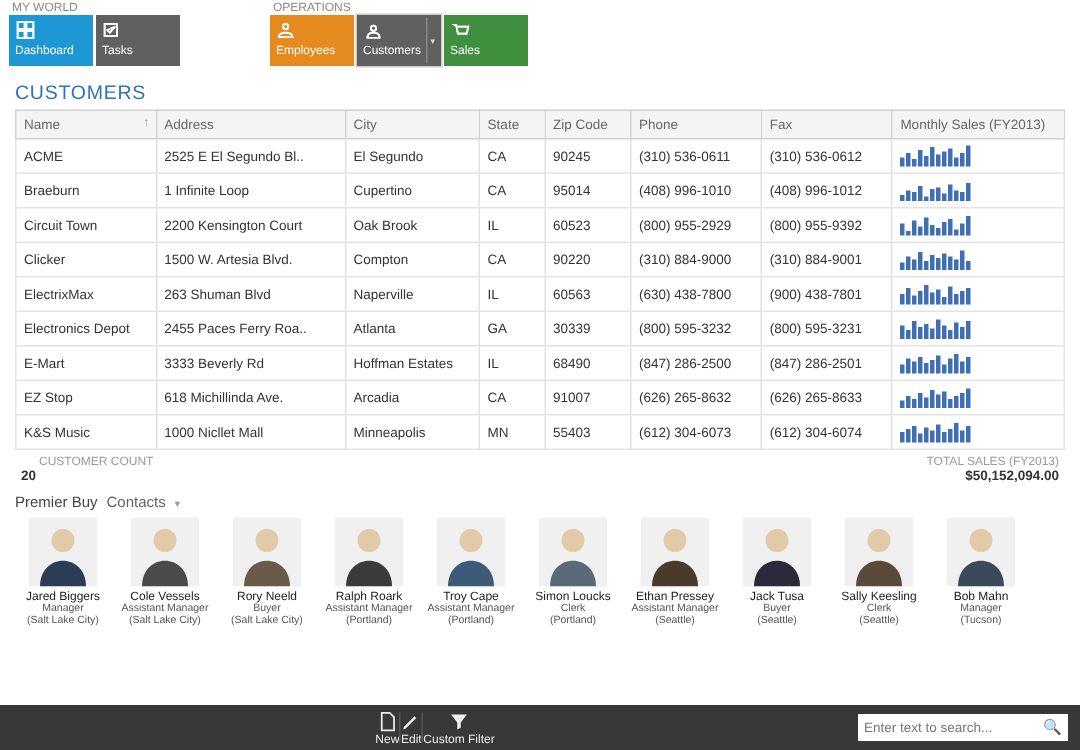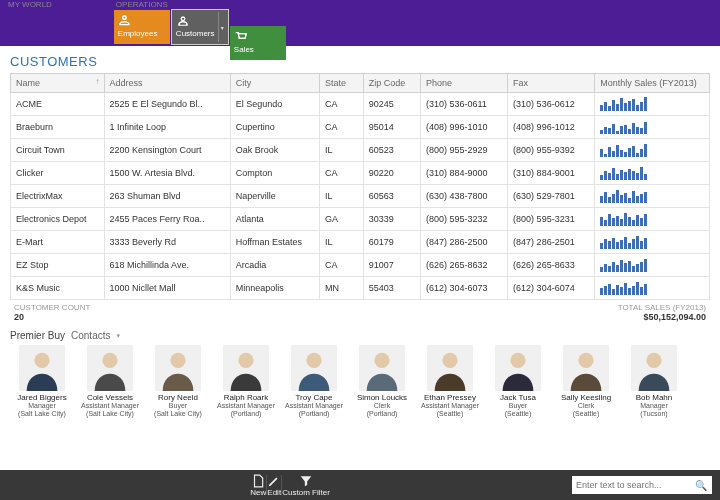--- a/index.html
+++ b/index.html
@@ -1,38 +1,38 @@
 <!DOCTYPE html>
 <html><head>
 <meta charset="utf-8">
 <style>
   * { box-sizing: border-box; margin: 0; padding: 0; font-family: "Segoe UI", Arial, sans-serif; }
   html, body { width: 720px; height: 500px; overflow: hidden; background: #fff; }
   .window { width: 720px; height: 500px; background: #383838; display: flex; flex-direction: column; }
   .titlebar { height: 20px; background: #383838; color: #ccc; display: flex; align-items: center; font-size: 10px; padding: 0 6px; }
   .titlebar .title { flex: 1; }
   .titlebar .win-btn { width: 18px; text-align: center; color: #ccc; font-size: 10px; cursor: pointer; }
-  .ribbon { height: 46px; background: #4c1d95; display: flex; padding: 0 6px 4px 6px; gap: 0; }
+  .ribbon { height: 46px; background: #ffffff; display: flex; padding: 0 6px 4px 6px; gap: 0; }
   .rib-group { display: flex; flex-direction: column; }
   .rib-label { font-size: 8px; color: #888; padding: 0 2px 1px 2px; text-transform: uppercase; }
   .rib-items { display: flex; gap: 2px; }
   .rib-item { width: 56px; height: 34px; display: flex; flex-direction: column; align-items: flex-start; justify-content: flex-start; padding: 3px 4px; color: #fff; font-size: 8px; cursor: pointer; position: relative; }
   .rib-item .ico { width: 14px; height: 14px; margin-bottom: 2px; }
   .rib-item.active { outline: 1px solid #ccc; }
   .rib-item .dd { position:absolute; right:2px; top:2px; bottom:2px; width:8px; border-left:1px solid rgba(255,255,255,0.25); display:flex; align-items:center; justify-content:center; font-size:6px; color:#ddd;}
   .content { flex: 1; background: #fff; overflow: hidden; padding: 6px 10px 0 10px; display:flex; flex-direction:column; }
   .section-title { color: #2e74b5; font-size: 13px; font-weight: 400; letter-spacing: .5px; margin: 2px 0 4px 0; }
   table.grid { width: 100%; border-collapse: collapse; font-size: 9px; color: #333; }
   table.grid th { background: #f4f4f4; border: 1px solid #d0d0d0; padding: 4px 5px; text-align: left; font-weight: 400; color: #666; position:relative;}
   table.grid th .sort { position:absolute; right:4px; top:3px; font-size:8px; color:#999;}
   table.grid td { border: 1px solid #e3e3e3; padding: 4px 5px; white-space: nowrap; overflow: hidden; text-overflow: ellipsis; }
   .spark { display:flex; align-items:flex-end; gap:1px; height:14px; }
   .spark i { display:block; width:3px; background:#3f6fb3; }
   .summary { display:flex; justify-content:space-between; font-size:9px; color:#666; padding:3px 4px 6px 4px; }
-  .summary .lbl { font-size:8px; color:#999; text-align:right; }
+  .summary .lbl { font-size:8px; color:#999; text-align:right;margin-left:12px; }
   .detail-hdr { font-size:10px; color:#555; padding:2px 0 2px 0; display:flex; align-items:center; gap:6px;}
   .detail-hdr .cust { font-weight:400; color:#444;}
   .detail-hdr .tab { color:#666; }
   .detail-hdr .caret { font-size:7px; color:#999;}
   .contacts { display:flex; gap:4px; overflow:hidden; padding:2px 0 4px 0;}
   .contact { width:64px; text-align:center; font-size:7px; color:#555; line-height:1.15;}
   .contact .photo { width:46px; height:46px; margin:0 auto 2px auto; }
   .contact .nm { font-size:8px; color:#222; font-weight:400;}
   .bottombar { height:30px; background:#383838; display:flex; align-items:center; padding:0 8px; color:#ddd; font-size:9px;}
   .bottombar .spacer { flex:1;}
@@ -46,20 +46,40 @@
 </style>
 </head>
 <body>
 
 <div class="window">
 
 
   <div class="ribbon" id="ribbon">
       <div class="rib-group">
         <div class="rib-label">MY WORLD</div>
+        <div class="rib-items">
+          <div class="rib-item" style="background: rgb(30, 152, 212);">
+            <div class="ico"><svg viewBox="0 0 24 24" fill="none" stroke="#fff" stroke-width="2">
+                <path d="M3 3h8v8H3z"></path>
+                <path d="M13 3h8v8h-8z"></path>
+                <path d="M3 13h8v8H3z"></path>
+                <path d="M13 13h8v8h-8z"></path>
+                <path d="M3 3h8v8H3zM13 3h8v8h-8zM3 13h8v8H3zM13 13h8v8h-8z"></path>
+              </svg></div>
+            <span>Dashboard</span>
+          </div>
+          <div class="rib-item" style="background: rgb(96, 96, 96);">
+            <div class="ico"><svg viewBox="0 0 24 24" fill="none" stroke="#fff" stroke-width="2">
+                <path d="M3 5h14v14H3z"></path>
+                <path d="M6 12l3 3 6-7z"></path>
+                <path d="M3 5h14v14H3zM6 12l3 3 6-7"></path>
+              </svg></div>
+            <span>Tasks</span>
+          </div>
+        </div>
       </div>
       <div style="width: 60px;"></div>
       <div class="rib-group">
         <div class="rib-label">OPERATIONS</div>
         <div class="rib-items">
           <div class="rib-item" style="background: rgb(229, 138, 31);">
             <div class="ico"><svg viewBox="0 0 24 24" fill="none" stroke="#fff" stroke-width="2">
                 <path d="M8 8a3 3 0 106 0 3 3 0 00-6 0z"></path>
                 <path d="M3 20c0-3 4-5 8-5s8 2 8 5z"></path>
                 <path d="M8 8a3 3 0 106 0 3 3 0 00-6 0zM3 20c0-3 4-5 8-5s8 2 8 5"></path>
@@ -68,21 +88,21 @@
           </div>
           <div class="rib-item active" style="background: rgb(96, 96, 96);">
             <div class="ico"><svg viewBox="0 0 24 24" fill="none" stroke="#fff" stroke-width="2">
                 <path d="M12 7a3 3 0 100 6 3 3 0 000-6z"></path>
                 <path d="M5 21c0-4 3-6 7-6s7 2 7 6z"></path>
                 <path d="M12 7a3 3 0 100 6 3 3 0 000-6zM5 21c0-4 3-6 7-6s7 2 7 6"></path>
               </svg></div>
             <span>Customers</span>
             <span class="dd">▾</span>
           </div>
-          <div class="rib-item" style="background: rgb(63, 143, 63); margin-top: 16px;">
+          <div class="rib-item" style="background: rgb(63, 143, 63);">
             <div class="ico"><svg viewBox="0 0 24 24" fill="none" stroke="#fff" stroke-width="2">
                 <path d="M5 6h2l2 10h10l2-8H8z"></path>
                 <path d="M5 6h2l2 10h10l2-8H8"></path>
               </svg></div>
             <span>Sales</span>
           </div>
         </div>
       </div>
     </div>
 
@@ -203,21 +223,21 @@
               </div>
             </td>
           </tr>
           <tr>
             <td>ElectrixMax</td>
             <td>263 Shuman Blvd</td>
             <td>Naperville</td>
             <td>IL</td>
             <td>60563</td>
             <td>(630) 438-7800</td>
-            <td>(630) 529-7801</td>
+            <td>(900) 438-7801</td>
             <td>
               <div class="spark">
                 <i style="height: 7px;"></i>
                 <i style="height: 11px;"></i>
                 <i style="height: 6px;"></i>
                 <i style="height: 9px;"></i>
                 <i style="height: 13px;"></i>
                 <i style="height: 8px;"></i>
                 <i style="height: 10px;"></i>
                 <i style="height: 5px;"></i>
@@ -251,21 +271,21 @@
                 <i style="height: 8px;"></i>
                 <i style="height: 12px;"></i>
               </div>
             </td>
           </tr>
           <tr>
             <td>E-Mart</td>
             <td>3333 Beverly Rd</td>
             <td>Hoffman Estates</td>
             <td>IL</td>
-            <td>60179</td>
+            <td>68490</td>
             <td>(847) 286-2500</td>
             <td>(847) 286-2501</td>
             <td>
               <div class="spark">
                 <i style="height: 6px;"></i>
                 <i style="height: 10px;"></i>
                 <i style="height: 8px;"></i>
                 <i style="height: 11px;"></i>
                 <i style="height: 7px;"></i>
                 <i style="height: 9px;"></i>

